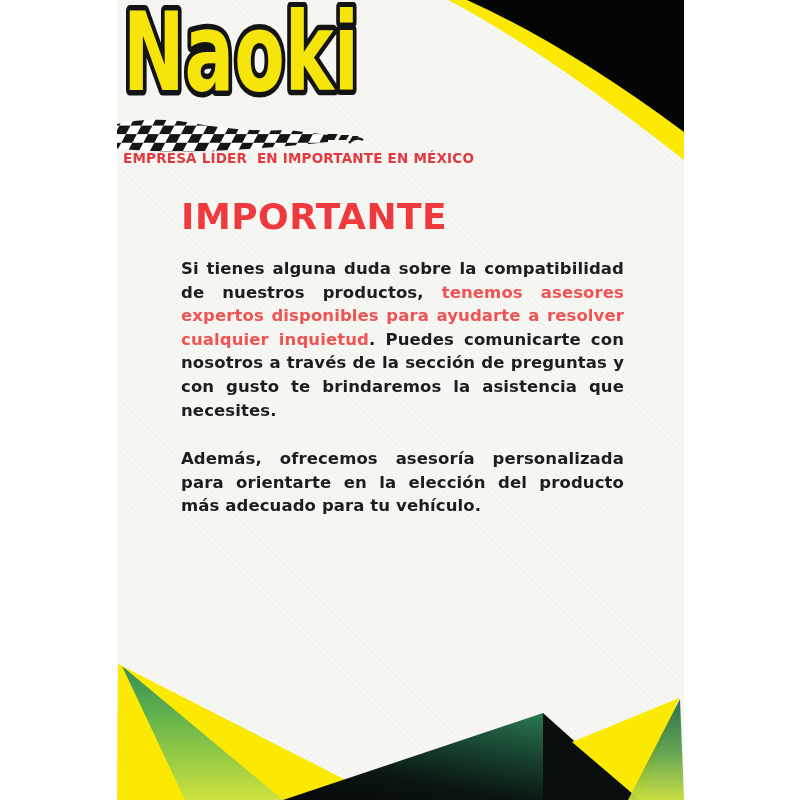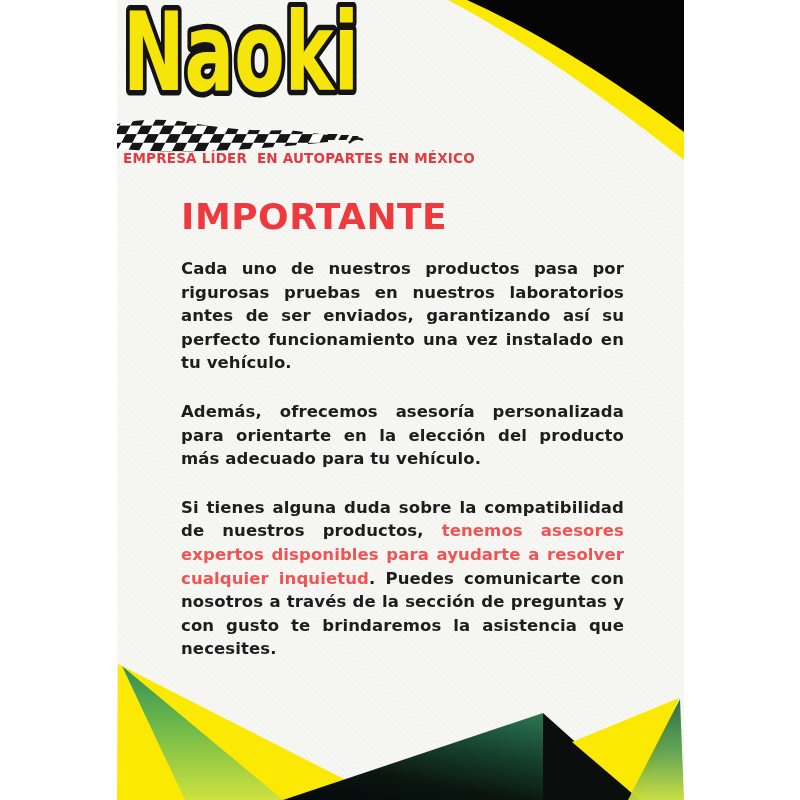--- a/index.html
+++ b/index.html
@@ -77,27 +77,26 @@
       </defs>
       <rect x="0" y="-2" width="218" height="40" fill="url(#chk)" clip-path="url(#flagclip)"></rect>
       <g fill="#161616">
         <rect x="213" y="17" width="10" height="6" transform="skewX(-30)" transform-origin="213 20"></rect>
         <rect x="227" y="18" width="8" height="5" transform="skewX(-30)" transform-origin="227 20"></rect>
         <rect x="239" y="19" width="6" height="4" transform="skewX(-30)" transform-origin="239 20"></rect>
       </g>
       <path d="M236,26 q7,-7 14,-3" stroke="#161616" stroke-width="2.4" fill="none"></path>
     </svg>
 
-    <div class="brand-tagline">EMPRESA LÍDER  EN AUTOPARTES EN MÉXICO</div>
+    <div class="brand-tagline">EMPRESA LÍDER  EN IMPORTANTE EN MÉXICO</div>
 
     <div class="content">
       <h1>IMPORTANTE</h1>
-      <p>Cada uno de nuestros productos pasa por rigurosas pruebas en nuestros laboratorios antes de ser enviados, garantizando así su perfecto funcionamiento una vez instalado en tu vehículo.</p>
+      <p><span>Si tienes alguna duda sobre la compatibilidad de nuestros productos, </span><span class="red-text">tenemos asesores expertos disponibles para ayudarte a resolver cualquier inquietud</span><span>. Puedes comunicarte con nosotros a través de la sección de preguntas y con gusto te brindaremos la asistencia que necesites.</span></p>
       <p>Además, ofrecemos asesoría personalizada para orientarte en la elección del producto más adecuado para tu vehículo.</p>
-      <p><span>Si tienes alguna duda sobre la compatibilidad de nuestros productos, </span><span class="red-text">tenemos asesores expertos disponibles para ayudarte a resolver cualquier inquietud</span><span>. Puedes comunicarte con nosotros a través de la sección de preguntas y con gusto te brindaremos la asistencia que necesites.</span></p>
     </div>
 
     <div class="shape tri-left-yellow"></div>
     <div class="shape tri-left-green"></div>
     <div class="shape mountain-left"></div>
     <div class="shape mountain-right"></div>
     <div class="shape tri-right-yellow"></div>
     <div class="shape tri-right-green"></div>
 
   </div>

